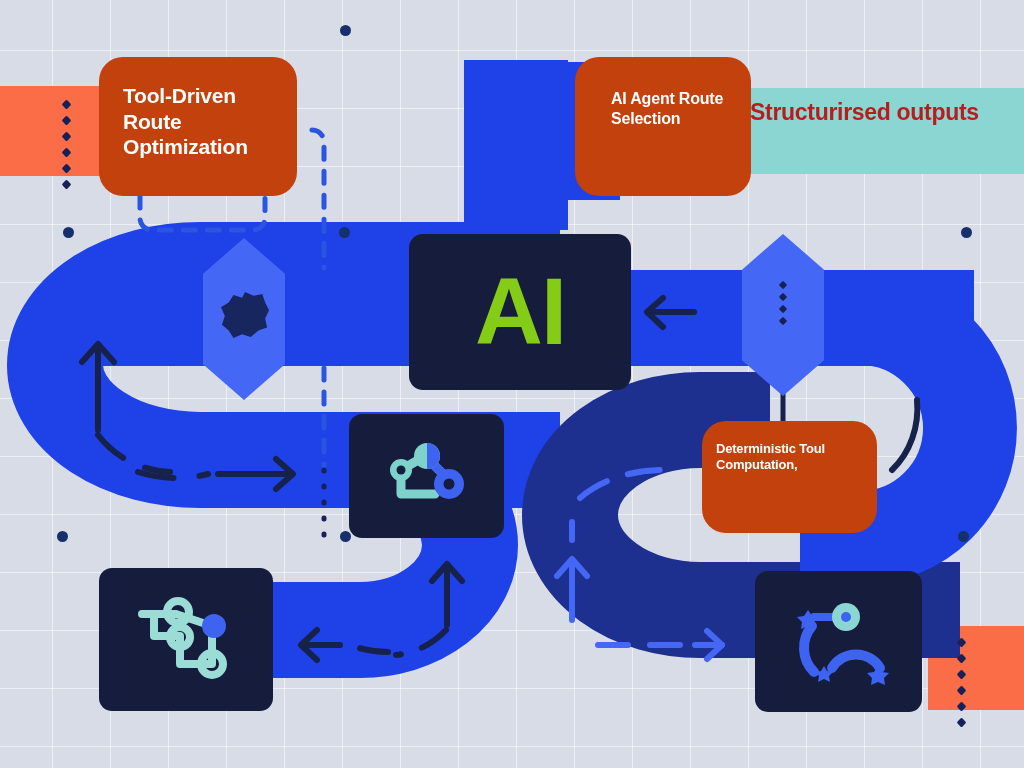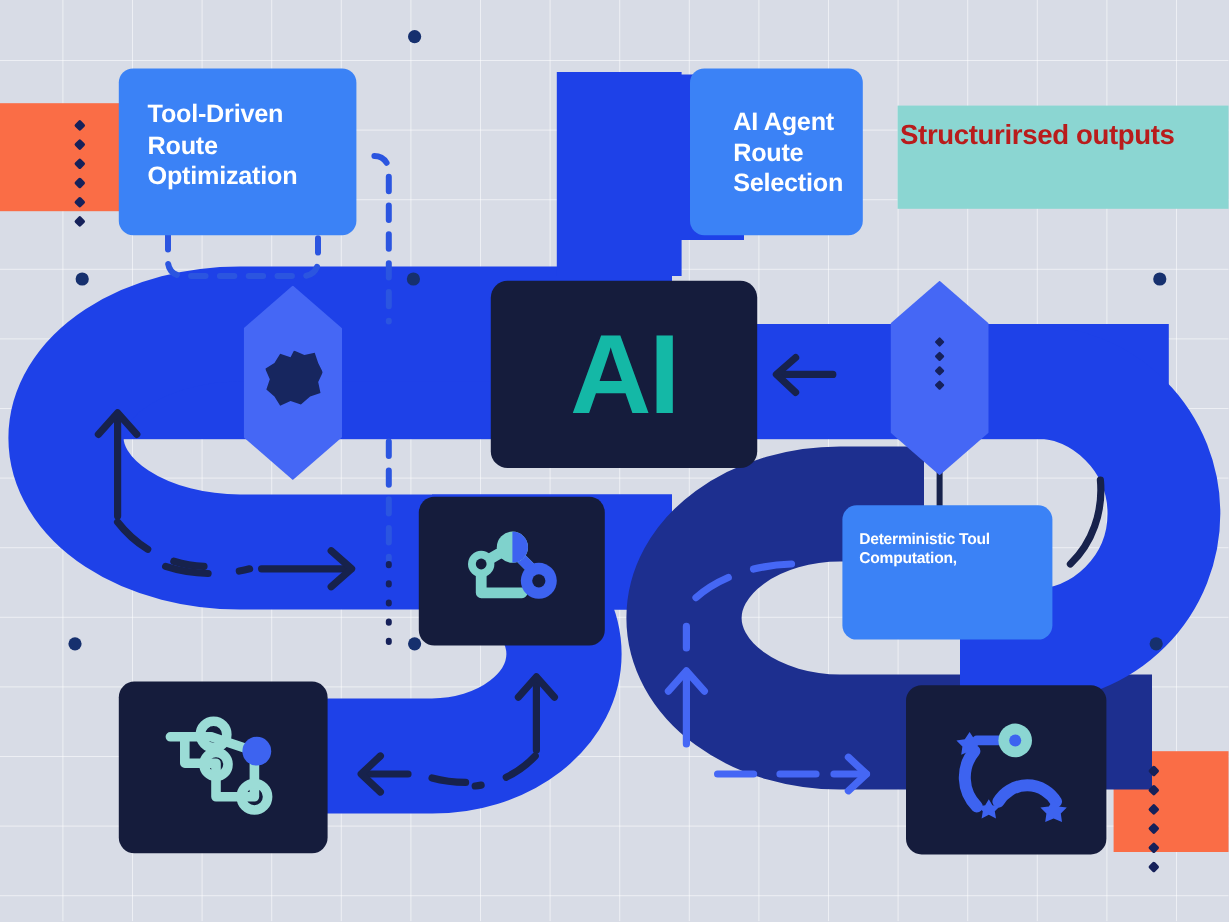--- a/index.html
+++ b/index.html
@@ -58,40 +58,40 @@
     clip-path:polygon(50% 0%,68% 8%,86% 4%,92% 22%,100% 38%,92% 55%,96% 74%,
                       78% 80%,62% 94%,44% 88%,26% 96%,16% 80%,2% 68%,8% 50%,
                       0% 32%,16% 22%,26% 6%,44% 12%);
   }
   .hexdots{position:absolute;left:50%;top:48px;transform:translateX(-50%);
            display:flex;flex-direction:column;gap:6px;}
   .hexdots i{width:6px;height:6px;background:#16215a;transform:rotate(45deg);border-radius:1px;}
 
   
   .card{
-    position:absolute;background:#3b82f6;border-radius:12px;color:#fff;
+    position:absolute;background:#c2410c;border-radius:24px;color:#fff;
     box-sizing:border-box;line-height:1.22;font-weight:700;letter-spacing:-.2px;
   }
   .card-tooldriven{left:99px;top:57px;width:198px;height:139px;padding:26px 18px 0 24px;font-size:21px;}
-  .card-aiagent   {left:575px;top:57px;width:144px;height:139px;padding:32px 14px 0 36px;font-size:21px;}
+  .card-aiagent   {left:575px;top:57px;width:176px;height:139px;padding:32px 14px 0 36px;font-size:16px;}
   .card-determ    {left:702px;top:421px;width:175px;height:112px;padding:20px 8px 0 14px;font-size:13px;}
 
   .band-teal-label{
     position:absolute;left:750px;top:98px;width:240px;
     color:#b91c1c;font-size:23px;font-weight:700;line-height:1.28;letter-spacing:-.3px;
   }
 
   
   .ai-tile{
     position:absolute;left:409px;top:234px;width:222px;height:156px;
     background:#151c3c;border-radius:14px;
     display:flex;align-items:center;justify-content:center;
   }
   .ai-tile span{
-    color:#14b8a6;font-size:94px;font-weight:800;letter-spacing:-2px;line-height:1;
+    color:#84cc16;font-size:94px;font-weight:800;letter-spacing:-2px;line-height:1;
   }
 
   
   .icon-tile{position:absolute;background:#151c3c;border-radius:13px;
              display:flex;align-items:center;justify-content:center;}
   .tile-graph  {left:349px;top:414px;width:155px;height:124px;}
   .tile-route  {left:99px;top:568px;width:174px;height:143px;}
   .tile-orbit  {left:755px;top:571px;width:167px;height:141px;}
 </style>
 </head>

